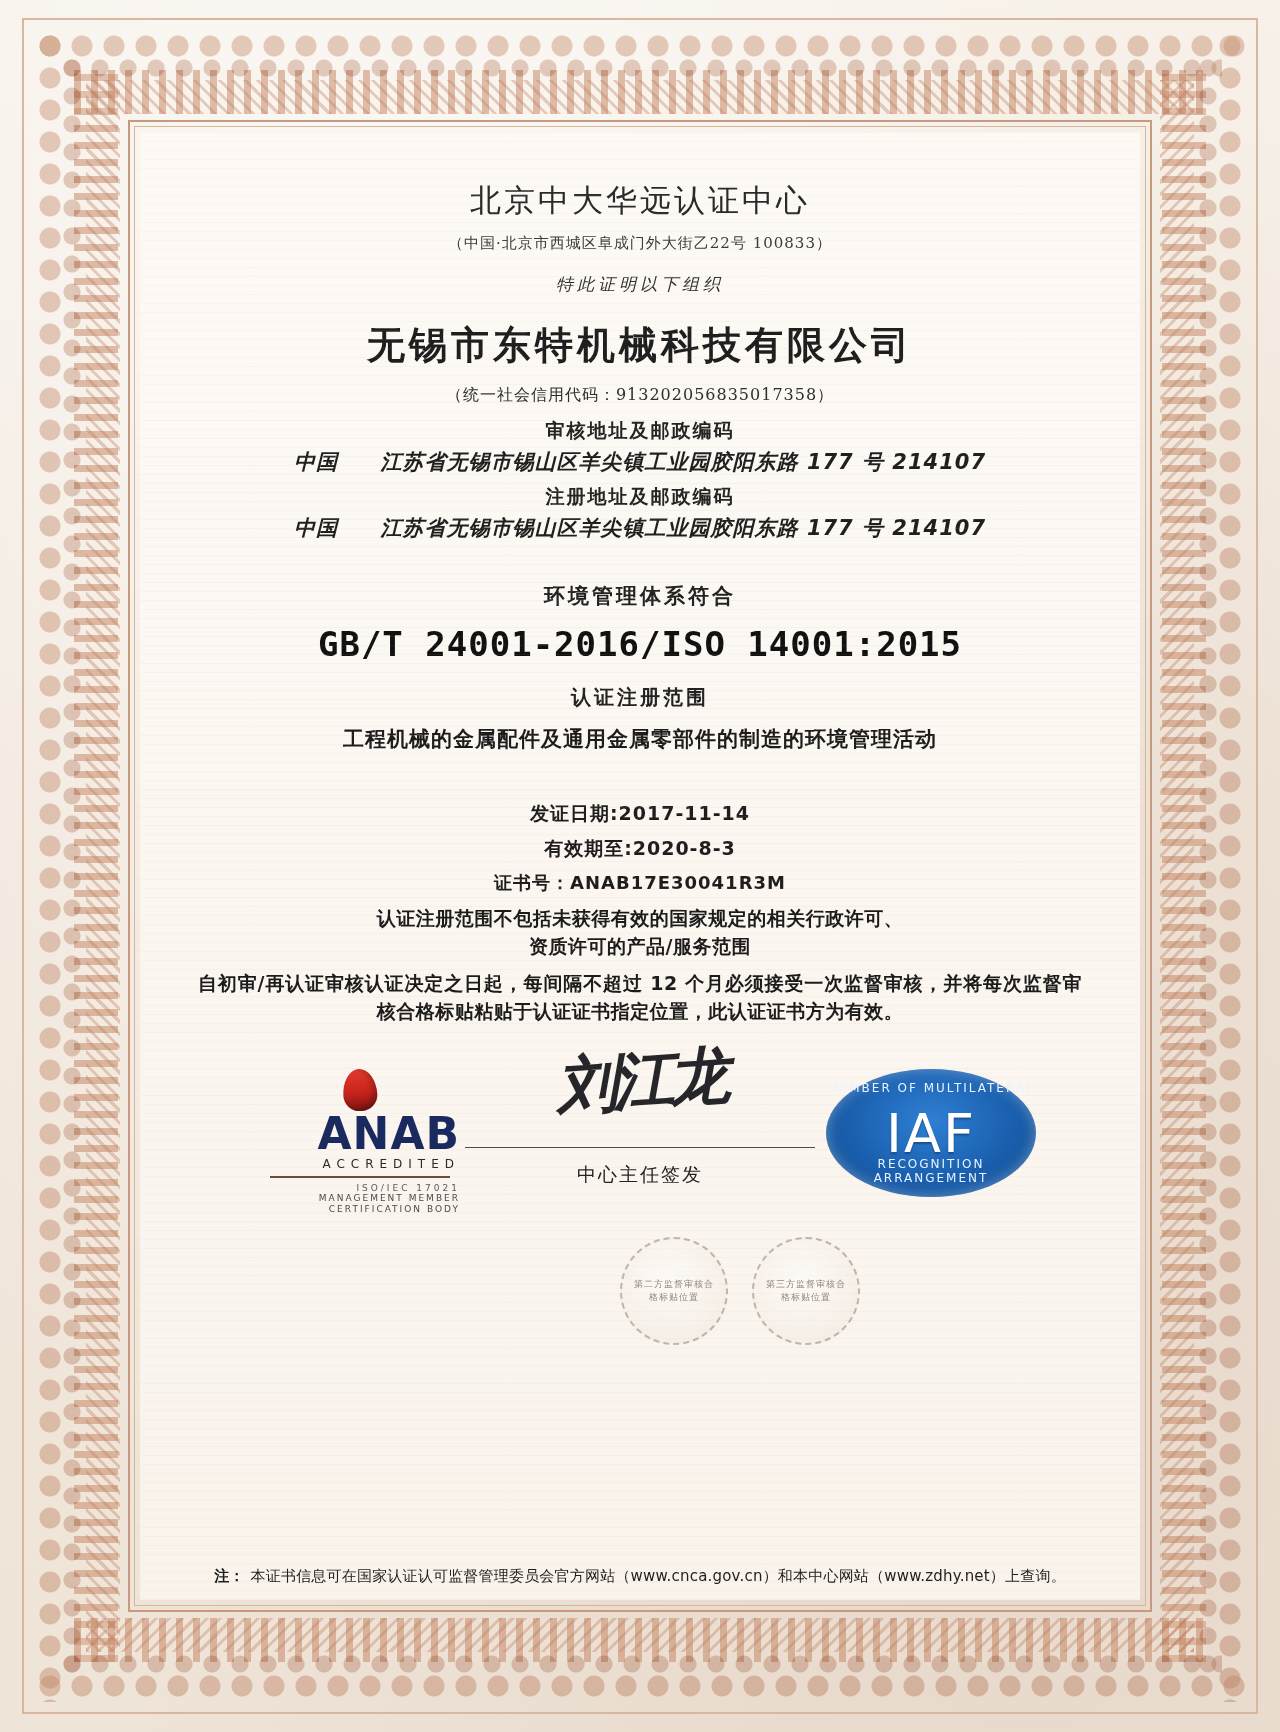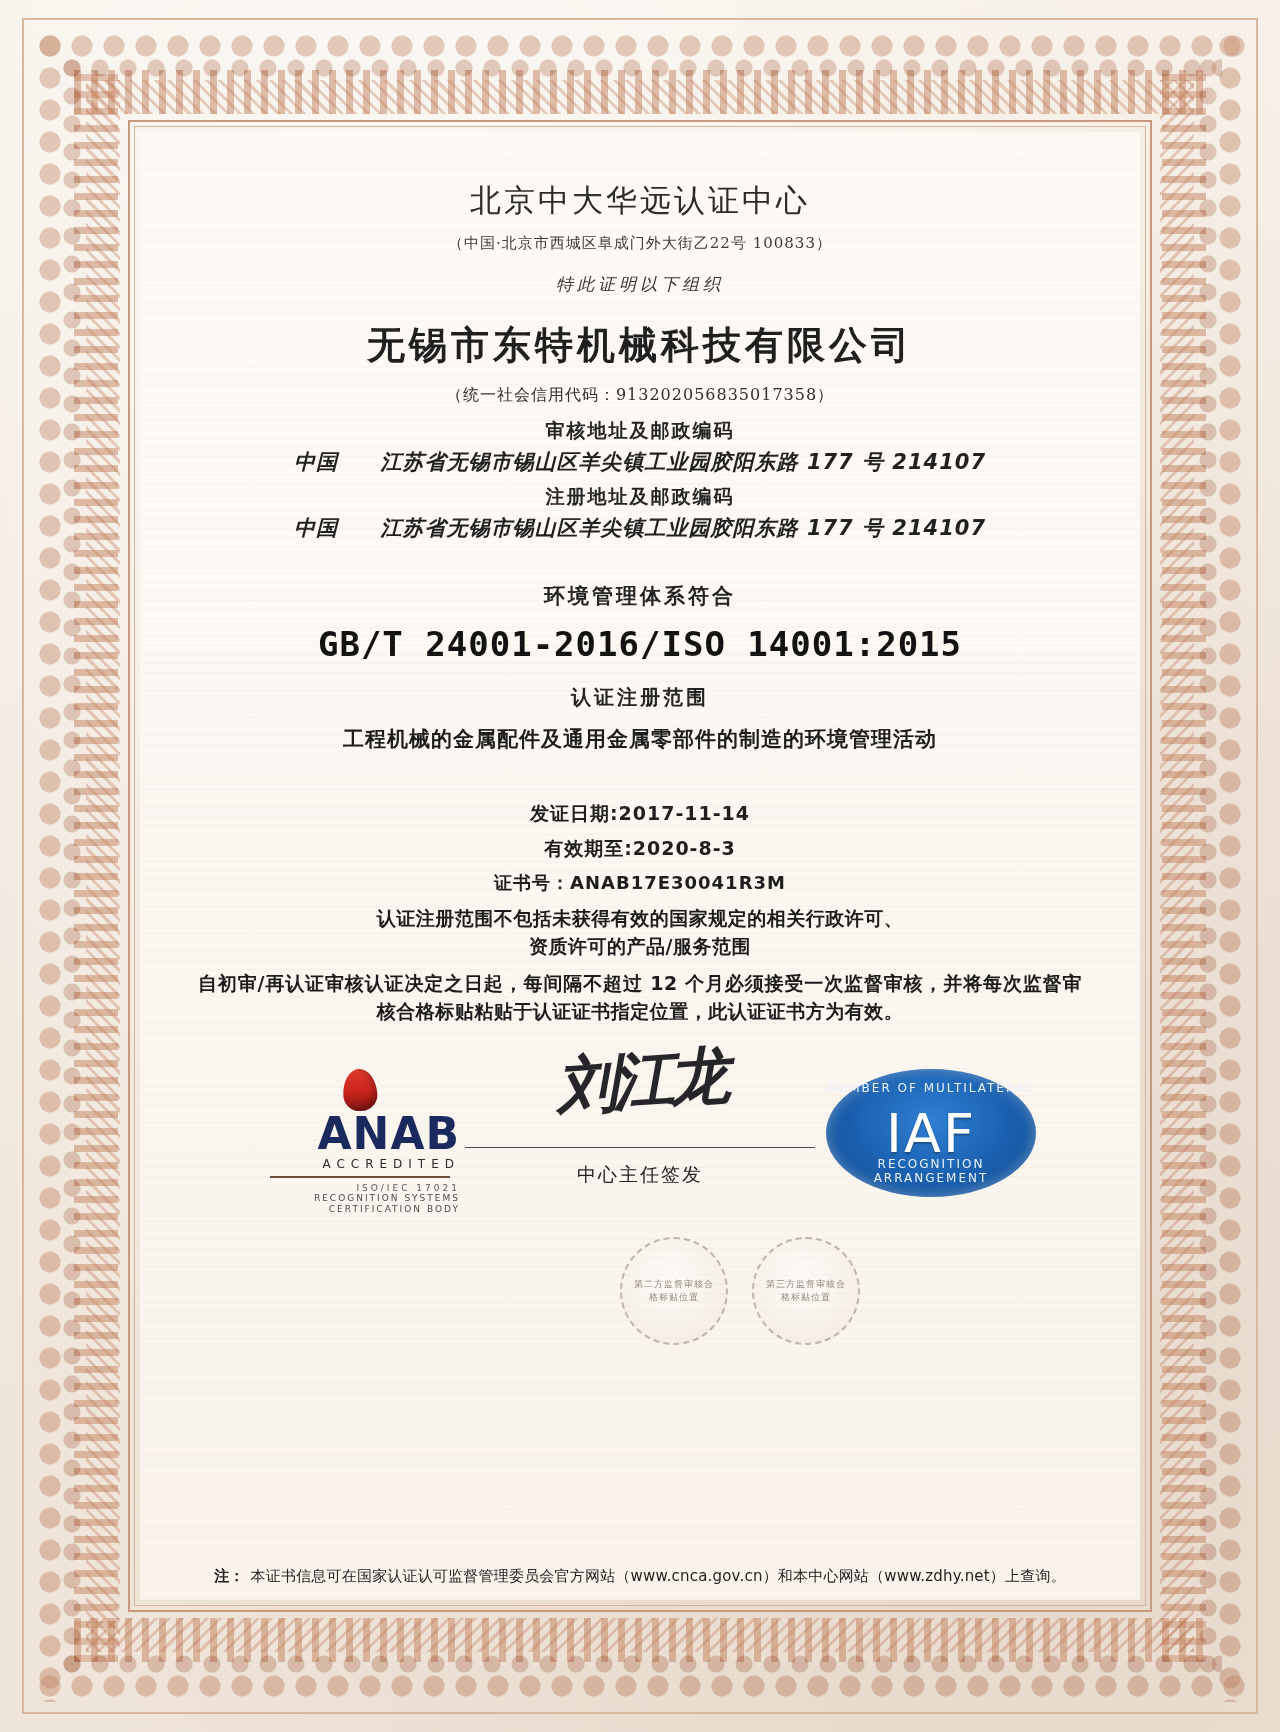--- a/index.html
+++ b/index.html
@@ -512,21 +512,21 @@
     <div class="note-bold second">自初审/再认证审核认证决定之日起，每间隔不超过 12 个月必须接受一次监督审核，并将每次监督审核合格标贴粘贴于认证证书指定位置，此认证证书方为有效。</div>
 
     <div class="sign-zone">
 
       <div class="anab">
         <div class="flame"></div>
         <div class="word">ANAB</div>
         <div class="accredited">ACCREDITED</div>
         <div class="rule"></div>
         <div class="iso-num">ISO/IEC 17021</div>
-        <div class="sub">RECOGNITION SYSTEMS</div>
+        <div class="sub">MANAGEMENT MEMBER</div>
         <div class="sub">CERTIFICATION BODY</div>
       </div>
 
       <div class="signature">刘江龙</div>
       <div class="sign-rule"></div>
       <div class="sign-caption">中心主任签发</div>
 
       <div class="iaf">
         <div class="oval"></div>
         <div class="arc-top">MEMBER OF MULTILATERAL</div>

